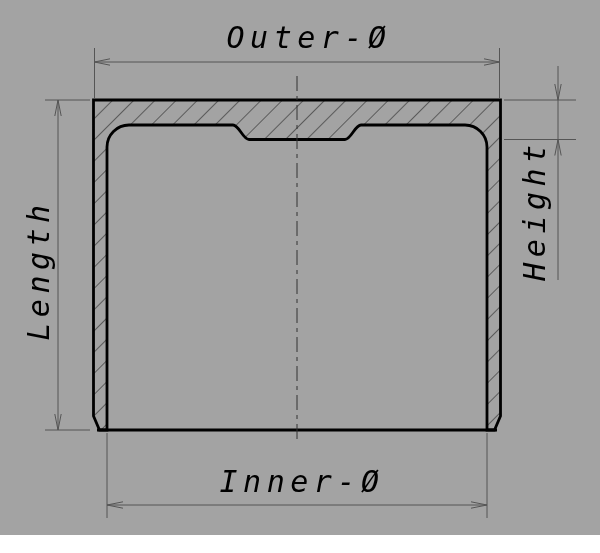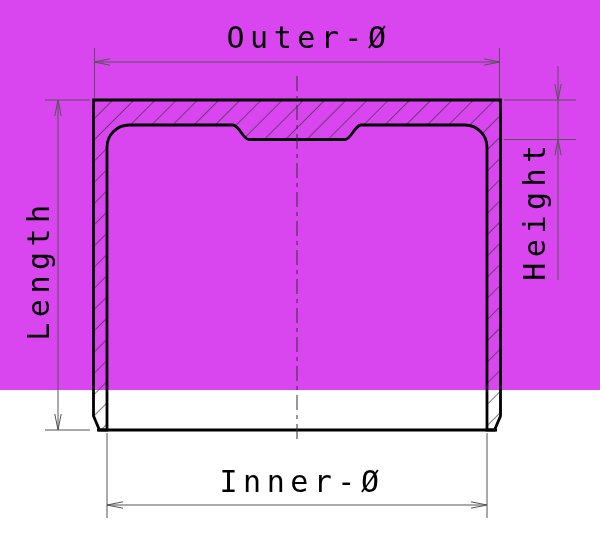--- a/index.html
+++ b/index.html
@@ -7,22 +7,23 @@
     padding: 0;
     background: #ffffff;
     width: 600px;
     height: 553px;
     overflow: hidden;
     font-family: "DejaVu Sans Mono", monospace;
   }
   .canvas-wrap {
     position: relative;
     width: 600px;
-    height: 390px;
-    background: #d946ef;
+    height: 535px;
+    background: #a3a3a3;
+    font-style: italic;
   }
   svg { display: block; }
   .dim-label {
     font-family: "DejaVu Sans Mono", monospace;
     font-size: 30px;
     letter-spacing: 5.5px;
     fill: #000000;
   }
   .dim-line {
     stroke: #555555;

